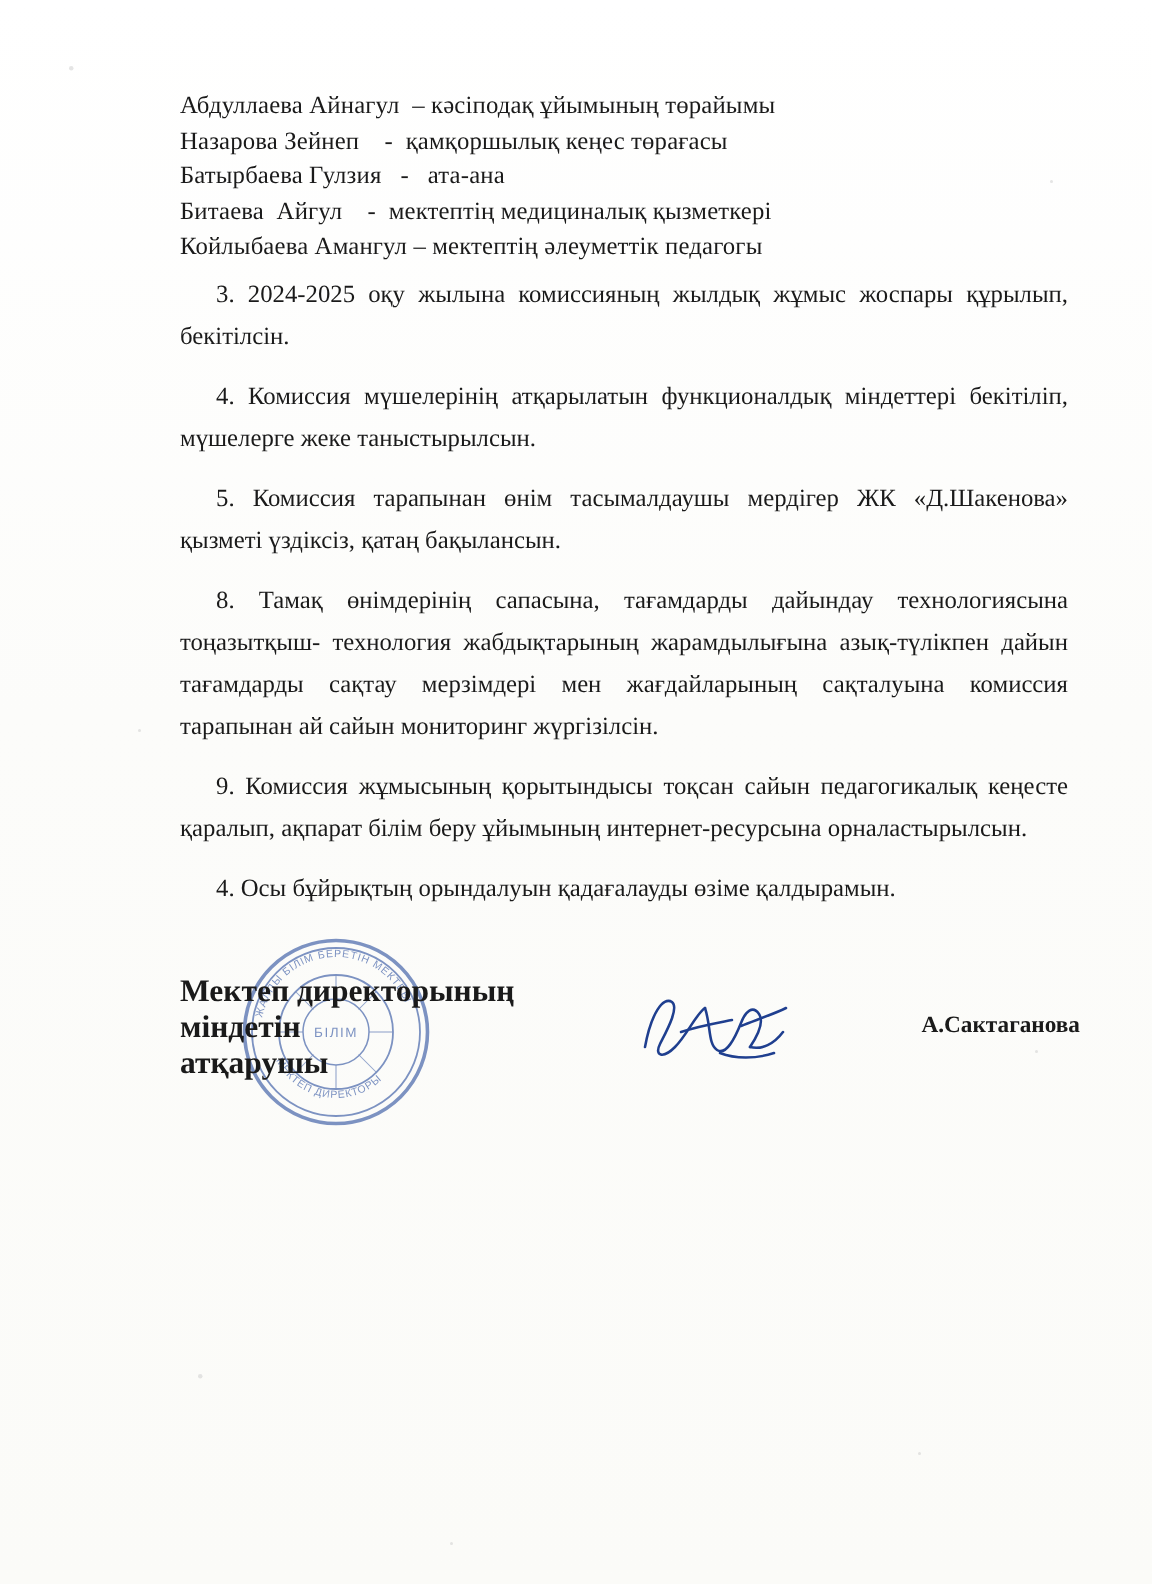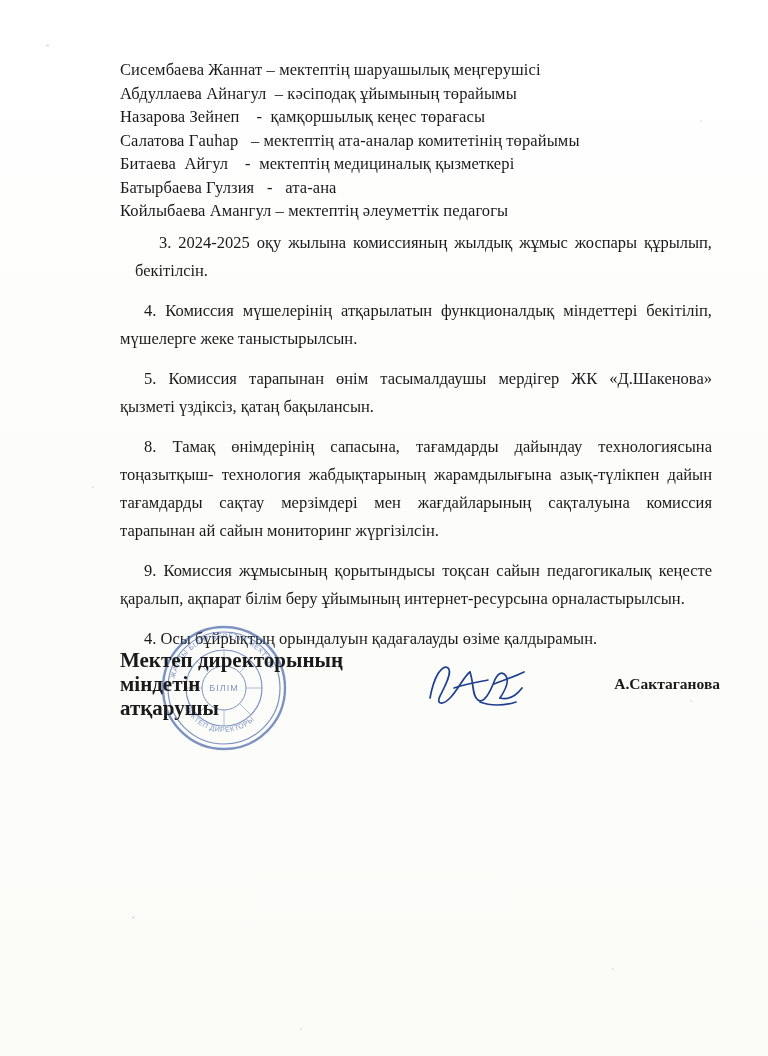--- a/index.html
+++ b/index.html
@@ -40,21 +40,20 @@
   }
   .para {
     font-size: 16.5px;
     line-height: 28px;
     text-align: justify;
     text-indent: 24px;
     margin-top: 12px;
   }
   .para.first {
     margin-top: 6px;
-    margin-left: 15px;
   }
   .sign-block {
     position: absolute;
     left: 120px;
     top: 648px;
     width: 600px;
     font-size: 15.5px;
     line-height: 23px;
   }
   .sign-left {
@@ -112,26 +111,24 @@
   <div class="speckle" style="left:46px;  top:44px;  width:3px; height:3px;"></div>
   <div class="speckle" style="left:700px; top:120px; width:2px; height:2px;"></div>
   <div class="speckle" style="left:92px;  top:486px; width:2px; height:2px;"></div>
   <div class="speckle" style="left:690px; top:700px; width:2px; height:2px;"></div>
   <div class="speckle" style="left:132px; top:916px; width:3px; height:3px;"></div>
   <div class="speckle" style="left:612px; top:968px; width:2px; height:2px;"></div>
   <div class="speckle" style="left:300px; top:1028px; width:2px; height:2px;"></div>
 
   <div class="content">
 
-    <div class="name-line">Сисембаева Жаннат – мектептің шаруашылық меңгерушісі</div>
     <div class="name-line">Абдуллаева Айнагул  – кәсіподақ ұйымының төрайымы</div>
     <div class="name-line">Назарова Зейнеп    -  қамқоршылық кеңес төрағасы</div>
-    <div class="name-line">Салатова Гauhар   – мектептің ата-аналар комитетінің төрайымы</div>
+    <div class="name-line">Батырбаева Гулзия   -   ата-ана</div>
     <div class="name-line">Битаева  Айгул    -  мектептің медициналық қызметкері</div>
-    <div class="name-line">Батырбаева Гулзия   -   ата-ана</div>
     <div class="name-line">Койлыбаева Амангул – мектептің әлеуметтік педагогы</div>
 
     <div class="para first">3.  2024-2025 оқу жылына комиссияның жылдық жұмыс жоспары құрылып, бекітілсін.</div>
     <div class="para">4.  Комиссия мүшелерінің атқарылатын функционалдық міндеттері бекітіліп, мүшелерге жеке таныстырылсын.</div>
     <div class="para">5.  Комиссия тарапынан өнім тасымалдаушы мердігер ЖК «Д.Шакенова» қызметі үздіксіз, қатаң бақылансын.</div>
     <div class="para">8.  Тамақ өнімдерінің сапасына, тағамдарды дайындау технологиясына тоңазытқыш- технология жабдықтарының жарамдылығына азық-түлікпен дайын тағамдарды сақтау мерзімдері мен жағдайларының сақталуына комиссия тарапынан ай сайын мониторинг жүргізілсін.</div>
     <div class="para">9.  Комиссия жұмысының қорытындысы тоқсан сайын педагогикалық кеңесте қаралып, ақпарат білім беру ұйымының интернет-ресурсына орналастырылсын.</div>
     <div class="para">4.  Осы бұйрықтың орындалуын қадағалауды өзіме қалдырамын.</div>
   </div>
 

